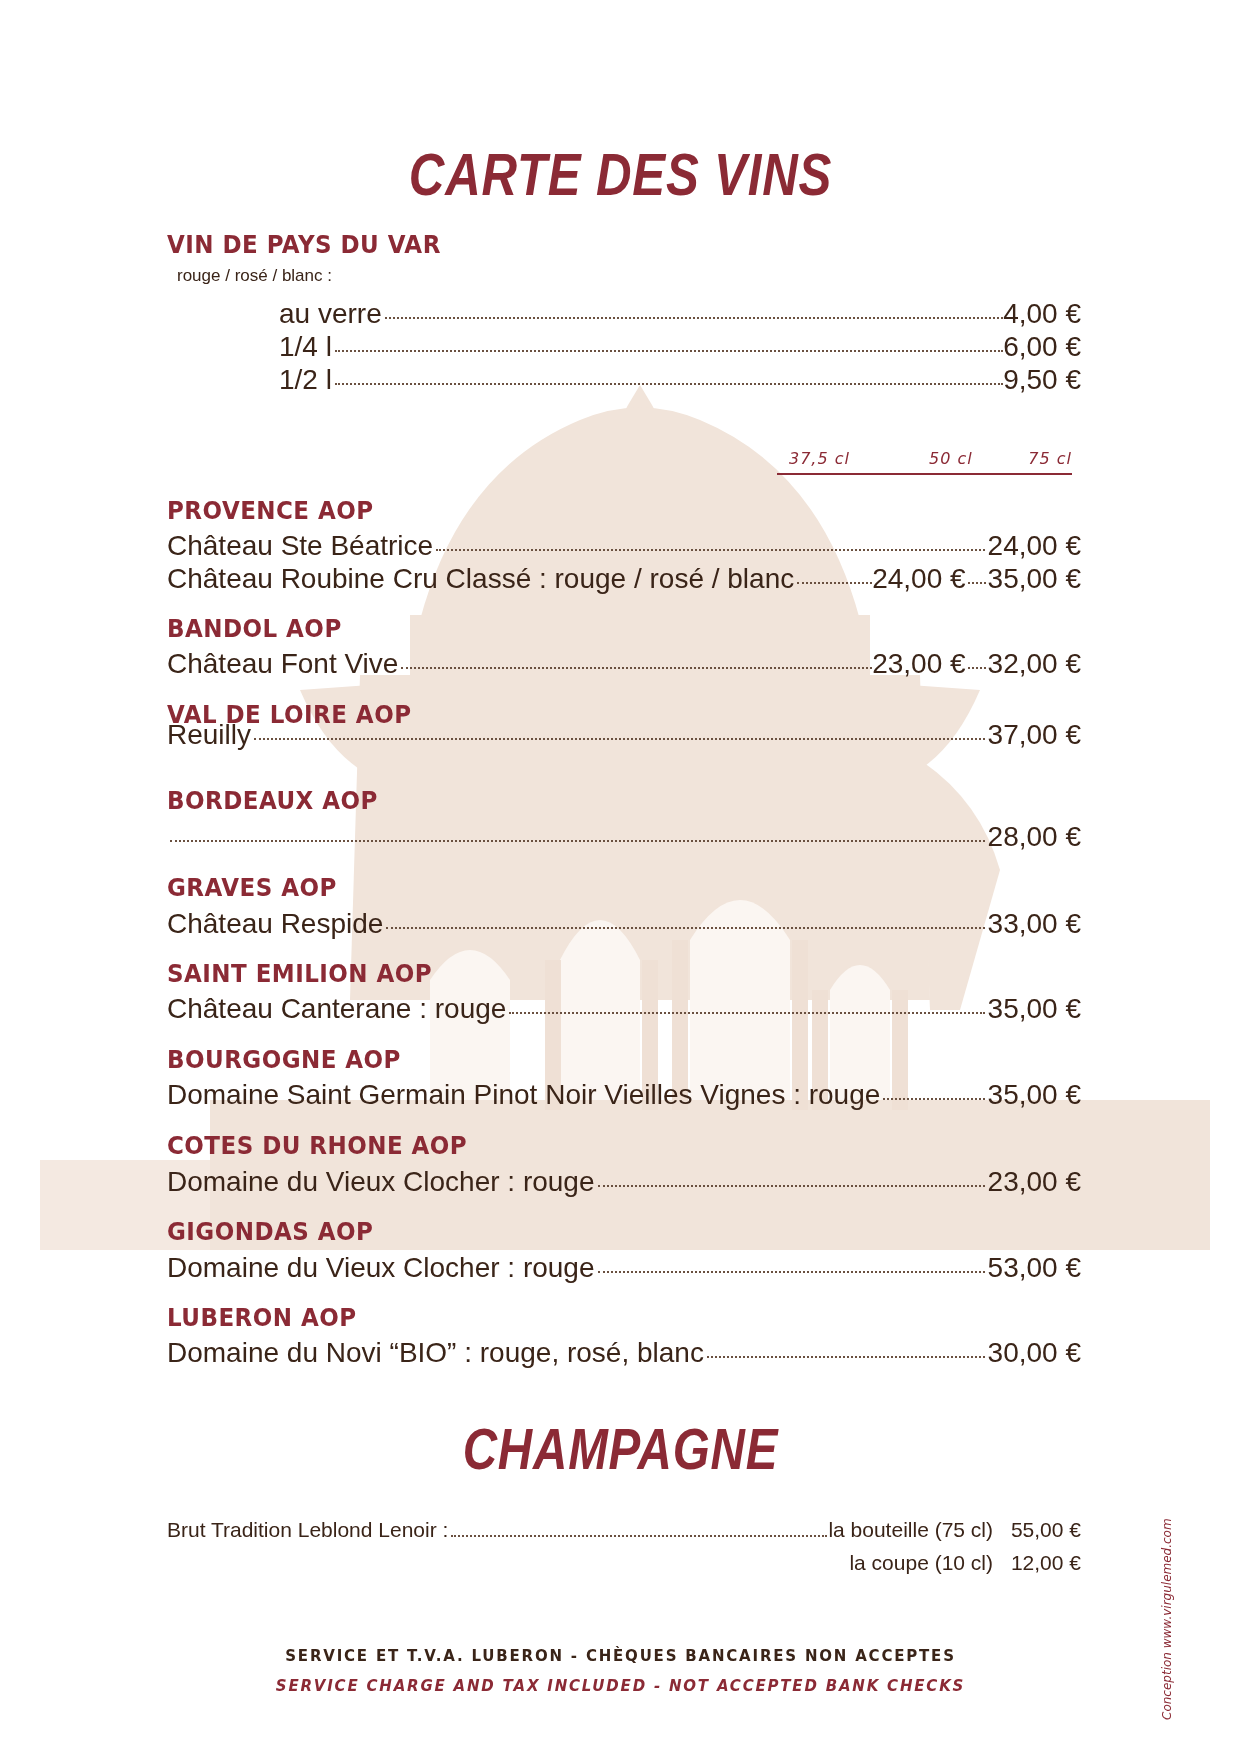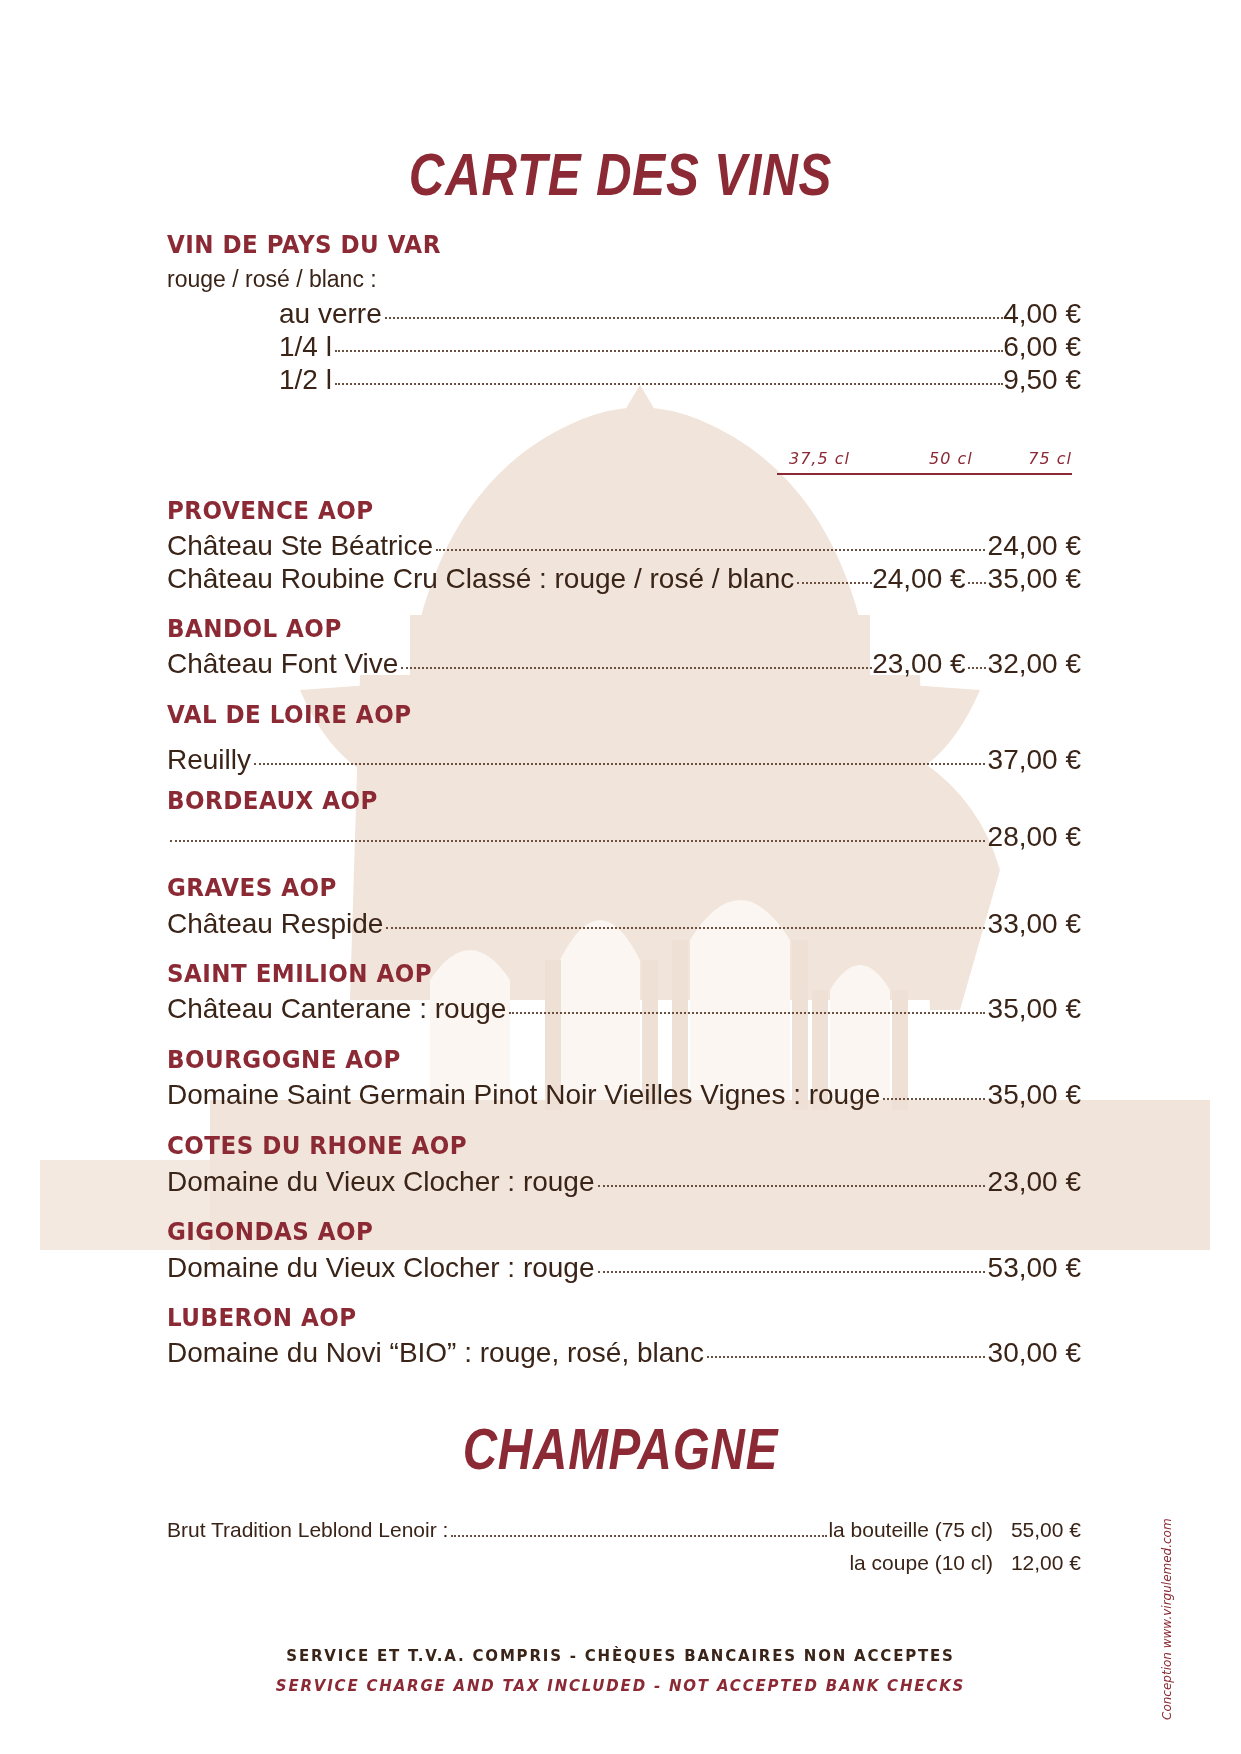--- a/index.html
+++ b/index.html
@@ -34,21 +34,21 @@
     flex: 1 1 auto; overflow: hidden; margin: 0 3px;
     border-bottom: 2px dotted #6a5040; height: 1px; align-self: flex-end; margin-bottom: 5px;
   }
   .row .leader.tight { margin-right: 0; }
   .row .p375 { flex: 0 0 auto; }
   .row .mid-leader {
     flex: 0 0 18px; border-bottom: 2px dotted #6a5040; height: 1px; align-self: flex-end; margin: 0 2px 5px 2px;
   }
   .row .price { flex: 0 0 auto; text-align: right; }
   .plain-line {
-    position: absolute; left: 167px; font-size: 23px; white-space: nowrap;
+    position: absolute; left: 177px; font-size: 17px; white-space: nowrap;
   }
   .cl-header {
     position: absolute; left: 777px; top: 449px; width: 295px; height: 24px;
     border-bottom: 2px solid #8b2a35;
     font-family: "DejaVu Sans", sans-serif; font-style: italic; font-size: 16px; color: #8b2a35;
     letter-spacing: 1px;
   }
   .cl-header span { position: absolute; top: 0; margin-left: 12px; }
   .champ-row {
     position: absolute; left: 167px; width: 914px; font-size: 21px; white-space: nowrap;
@@ -154,21 +154,21 @@
 <div class="heading" style="top:614px">BANDOL AOP</div>
 <div class="row" style="top:648px">
   <span class="label">Château Font Vive</span>
   <span class="leader tight"></span>
   <span class="p375">23,00 €</span>
   <span class="mid-leader"></span>
   <span class="price">32,00 €</span>
 </div>
 
 <div class="heading" style="top:700px">VAL DE LOIRE AOP</div>
-<div class="row" style="top:744px">
+<div class="row" style="top:719px">
   <span class="label">Reuilly</span>
   <span class="leader"></span>
   <span class="price">37,00 €</span>
 </div>
 
 <div class="heading" style="top:786px">BORDEAUX AOP</div>
 <div class="row" style="top:821px">
   <span class="leader"></span>
   <span class="price">28,00 €</span>
 </div>
@@ -221,18 +221,18 @@
   <span class="label">Brut Tradition Leblond Lenoir :</span>
   <span class="leader"></span>
   <span class="size">la bouteille (75 cl)</span>
   <span class="price">55,00 €</span>
 </div>
 <div class="champ-row" style="top:1551px; justify-content:flex-end">
   <span class="size">la coupe (10 cl)</span>
   <span class="price">12,00 €</span>
 </div>
 
-<div class="footer fr">SERVICE ET T.V.A. COMPRIS - CHÈQUES BANCAIRES NON ACCEPTES</div>
+<div class="footer fr">SERVICE ET T.V.A. LUBERON - CHÈQUES BANCAIRES NON ACCEPTES</div>
 <div class="footer en">SERVICE CHARGE AND TAX INCLUDED - NOT ACCEPTED BANK CHECKS</div>
 
 <div class="credit">
   <span>Conception www.virgulemed.com</span>
 </div>
 
 </body></html>

